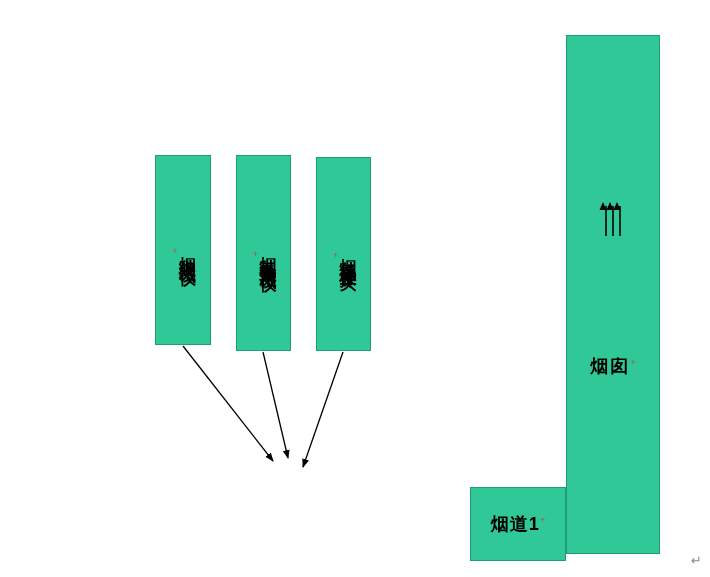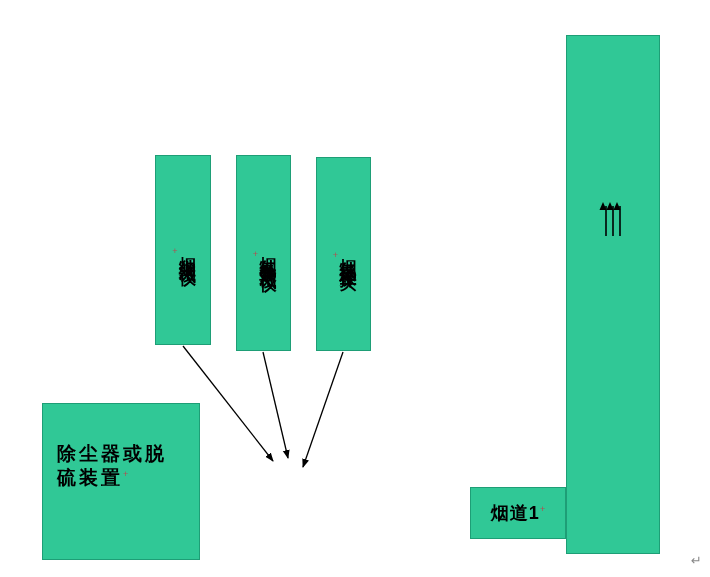--- a/index.html
+++ b/index.html
@@ -44,21 +44,21 @@
   }
   
   .duct2{left:200px;top:479px;width:153px;height:65px;}
   .duct2-label{position:absolute;left:17px;top:19px;font-size:18px;font-weight:bold;letter-spacing:1px;}
   .dot{
     position:absolute;left:93px;top:21px;width:13px;height:15px;border-radius:50%;
     background:var(--dot-fill);border:2px solid var(--dot-border);box-sizing:border-box;
   }
   .fan{left:353px;top:400px;width:117px;height:144px;display:flex;align-items:center;justify-content:center;}
   .fan .hlabel{font-size:18px;font-weight:bold;letter-spacing:2px;}
-  .duct1{left:470px;top:487px;width:96px;height:52px;display:flex;align-items:center;justify-content:center;}
+  .duct1{left:470px;top:487px;width:96px;height:74px;display:flex;align-items:center;justify-content:center;}
   .duct1 .hlabel{font-size:18px;font-weight:bold;letter-spacing:1px;}
   
   .mark{font-size:9px;font-weight:normal;color:var(--mark);vertical-align:super;letter-spacing:0;}
   .vtextwrap .mark{display:block;text-align:center;margin-top:2px;}
   .return-mark{position:absolute;left:691px;top:553px;font-size:13px;color:var(--return);}
   
   .overlay{position:absolute;left:0;top:0;pointer-events:none;}
   .overlay line{stroke:var(--arrow);stroke-width:1.3;}
   .ah{fill:var(--arrow);}
   .up-arrows line{stroke:var(--arrow);stroke-width:1.6;}
@@ -72,35 +72,33 @@
     <svg class="up-arrows" width="44" height="42" viewBox="0 0 44 42">
       <defs>
         <marker id="ahUp" markerWidth="9" markerHeight="9" refX="3.5" refY="7" orient="auto-start-reverse" markerUnits="userSpaceOnUse">
           <path class="ah" d="M0,8 L3.5,0 L7,8 Z" transform="rotate(90 3.5 4)"></path>
         </marker>
       </defs>
       <line x1="15" y1="40" x2="15" y2="10" marker-end="url(#ahUp)"></line>
       <line x1="22" y1="40" x2="22" y2="10" marker-end="url(#ahUp)"></line>
       <line x1="29" y1="40" x2="29" y2="10" marker-end="url(#ahUp)"></line>
     </svg>
+    <div class="chimney-label"><span>烟囱</span><span class="mark">+</span></div>
   </div>
 
   <div class="box vbox vbox1">
     <div class="vtext vtextwrap"><span>烟尘测试仪</span><span class="mark">+</span></div>
   </div>
   <div class="box vbox vbox2">
     <div class="vtext vtextwrap"><span>烟气参数测试仪</span><span class="mark">+</span></div>
   </div>
   <div class="box vbox vbox3">
     <div class="vtext vtextwrap"><span>烟气采样探头</span><span class="mark">+</span></div>
   </div>
 
-  <div class="box remover">
-    <div class="remover-label"><span>除尘器或脱硫装置</span><span class="mark">+</span></div>
-  </div>
 
 
 
   <div class="box duct1">
     <div class="hlabel"><span>烟道1</span><span class="mark">+</span></div>
   </div>
 
   <svg class="overlay" width="710" height="577" viewBox="0 0 710 577">
     <defs>
       <marker id="ah" markerWidth="10" markerHeight="10" refX="8" refY="3.5" orient="auto" markerUnits="userSpaceOnUse">

